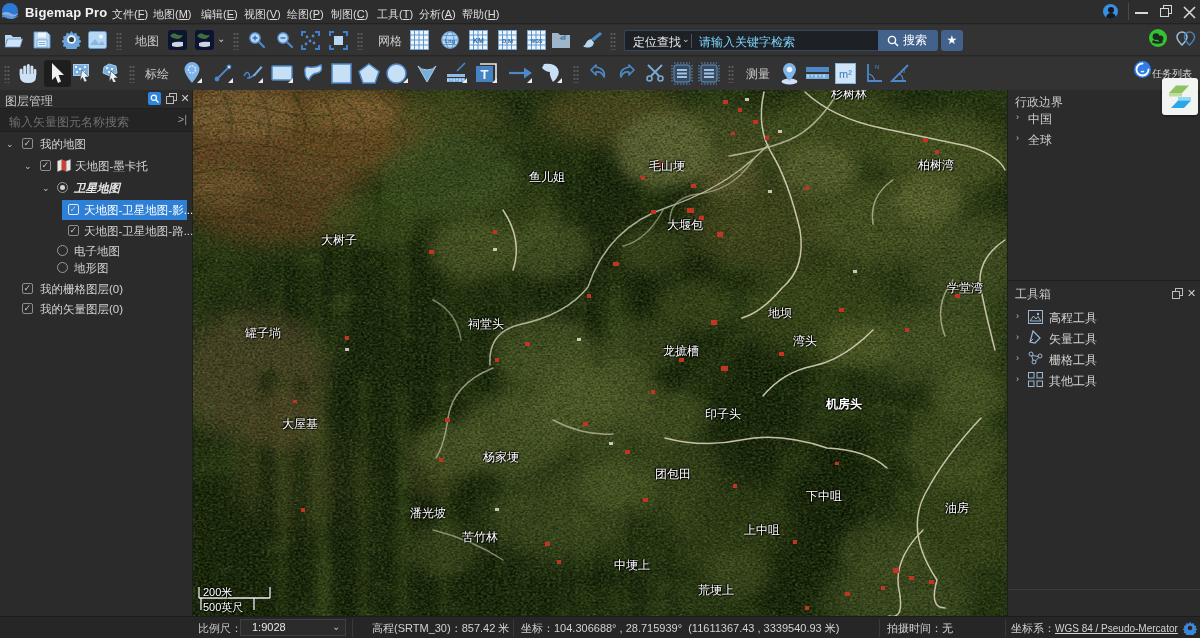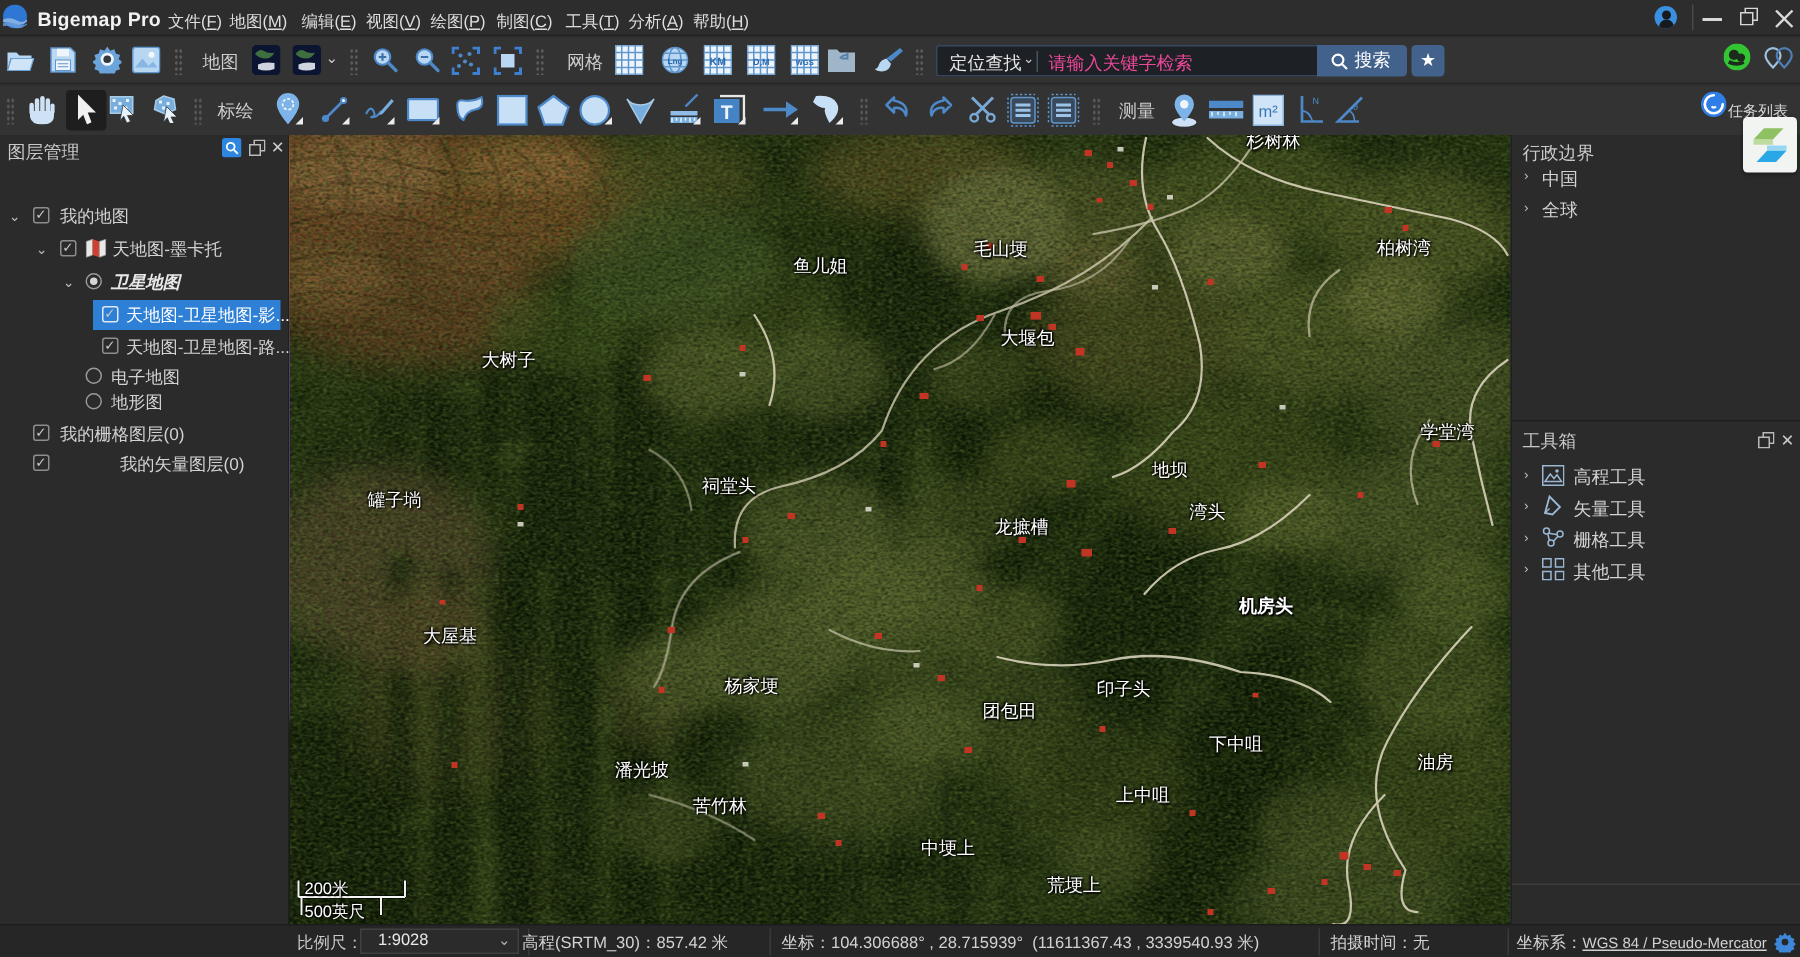--- a/index.html
+++ b/index.html
@@ -211,21 +211,21 @@
     </svg>
   <svg class="icon" style="left:583px;top:5px;" width="20" height="20" viewBox="0 0 20 20">
       <path d="M17 2 l2 2 -8 7 -3-2 Z" fill="#4d88c8"></path>
       <path d="M8 9 q-4 1-5 4 q-1 3-3 3 q2 2 6 1.5 q4-0.5 5-5 Z" fill="#b9d7f2"></path>
     </svg>
   <div class="grip" style="left:610px; top:7px;"></div>
   <div id="searchwrap">
       <span class="lbl">定位查找</span>
       <span class="chev">⌄</span>
       <span class="div"></span>
-      <span class="ph" style="color:#ec4899;">请输入关键字检索</span>
+      <span class="ph" style="color:#7dd3fc;">请输入关键字检索</span>
     </div>
   <div id="searchbtn"><svg style="position:absolute;left:9px;top:4.5px;" width="12" height="12" viewBox="0 0 12 12">
         <circle cx="5" cy="5" r="3.6" fill="none" stroke="#fff" stroke-width="1.4"></circle>
         <path d="M7.8 7.8 L11 11" stroke="#fff" stroke-width="1.4"></path>
       </svg><span style="margin-left:14px;">搜索</span></div>
   <div id="starbtn">★</div>
   <svg class="icon" style="left:1149px;top:4px;" width="18" height="18" viewBox="0 0 18 18">
       <circle cx="9" cy="9" r="9" fill="#33c433"></circle>
       <circle cx="7" cy="7.6" r="3.4" fill="#1c2b1c"></circle>
       <circle cx="11.6" cy="9.4" r="2.8" fill="#1c2b1c"></circle>
@@ -405,20 +405,24 @@
         <rect width="13" height="13" rx="2" fill="#2e86e0"></rect>
         <circle cx="5.8" cy="5.8" r="2.6" fill="none" stroke="#fff" stroke-width="1.2"></circle>
         <path d="M8 8 L10.5 10.5" stroke="#fff" stroke-width="1.2"></path>
       </svg>
     <svg style="position:absolute;left:166px;top:3px;" width="11" height="11" viewBox="0 0 11 11">
         <rect x="3.5" y="0.5" width="7" height="7" fill="none" stroke="#bbb"></rect>
         <rect x="0.5" y="3.5" width="7" height="7" fill="#2b2b2b" stroke="#bbb"></rect>
       </svg>
     <div style="position:absolute;left:180.5px;top:2px;color:#ccc;font-size:11px;">✕</div>
   </div>
+  <div id="lpsearch">
+      <span class="ph">输入矢量图元名称搜索</span>
+      <span class="go">&gt;|</span>
+    </div>
 
   <div class="trow" style="top:44px;">
       <span class="arr" style="left:6px;">⌄</span>
       <span class="cb" style="left:22px;"></span>
       <span class="txt" style="left:40px;">我的地图</span>
     </div>
   <div class="trow" style="top:66px;">
       <span class="arr" style="left:24px;">⌄</span>
       <span class="cb" style="left:40px;"></span>
     <svg style="position:absolute;left:57px;top:3px;" width="14" height="13" viewBox="0 0 14 13">
@@ -449,21 +453,21 @@
   <div class="trow" style="top:168px;">
       <span class="rad" style="left:57px;"></span>
       <span class="txt" style="left:74px;">地形图</span>
     </div>
   <div class="trow" style="top:189px;">
       <span class="cb" style="left:22px;"></span>
       <span class="txt" style="left:40px;">我的栅格图层(0)</span>
     </div>
   <div class="trow" style="top:209px;">
       <span class="cb" style="left:22px;"></span>
-      <span class="txt" style="left:40px;margin-left:40px;">我的矢量图层(0)</span>
+      <span class="txt" style="left:40px;">我的矢量图层(0)</span>
     </div>
 </div>
 
 <div id="map">
   <svg id="mapsvg" width="814" height="526" viewBox="0 0 814 526">
     <defs>
       <filter id="b8" color-interpolation-filters="sRGB" x="-40%" y="-40%" width="180%" height="180%">
           <feGaussianBlur stdDeviation="7"></feGaussianBlur>
         </filter>
       <filter id="b12" color-interpolation-filters="sRGB" x="-40%" y="-40%" width="180%" height="180%">
@@ -711,21 +715,21 @@
   <div class="ml" style="left:456px; top:68px;">毛山埂</div>
   <div class="ml" style="left:336px; top:79px;">鱼儿姐</div>
   <div class="ml" style="left:474px; top:127px;">大堰包</div>
   <div class="ml" style="left:128px; top:142px;">大树子</div>
   <div class="ml" style="left:754px; top:190px;">学堂湾</div>
   <div class="ml" style="left:275px; top:226px;">祠堂头</div>
   <div class="ml" style="left:575px; top:215px;">地坝</div>
   <div class="ml" style="left:52px; top:235px;">罐子埫</div>
   <div class="ml" style="left:470px; top:253px;">龙摭槽</div>
   <div class="ml" style="left:600px; top:243px;">湾头</div>
-  <div class="ml" style="left:538px; top:316px;margin-top:45px;">印子头</div>
+  <div class="ml" style="left:512px; top:316px;">印子头</div>
   <div class="ml" style="left:633px; top:306px;font-weight:bold;">机房头</div>
   <div class="ml" style="left:89px; top:326px;">大屋基</div>
   <div class="ml" style="left:290px; top:359px;">杨家埂</div>
   <div class="ml" style="left:462px; top:376px;">团包田</div>
   <div class="ml" style="left:613px; top:398px;">下中咀</div>
   <div class="ml" style="left:752px; top:410px;">油房</div>
   <div class="ml" style="left:551px; top:432px;">上中咀</div>
   <div class="ml" style="left:217px; top:415px;">潘光坡</div>
   <div class="ml" style="left:269px; top:439px;">苦竹林</div>
   <div class="ml" style="left:421px; top:467px;">中埂上</div>
@@ -813,21 +817,21 @@
     <path d="M16 22.5 L29 22.5 L22 30 L9 30 Z" fill="#2aa7e6"></path>
   </svg>
 </div>
 
 <div id="statusbar">
   <div class="it" style="left:198px; color:#c8c8c8;">比例尺：</div>
   <div style="position:absolute;left:240px;top:2px;width:106px;height:17px;border:1px solid #404040;background:#2b2b2b;"></div>
   <div class="it" style="left:252px; color:#e8e8e8;">1:9028</div>
   <div class="it" style="left:332px; color:#b8b8b8; font-size:10px;">⌄</div>
   <div class="vsep" style="left:352px;"></div>
-  <div class="it" style="left:348px;text-align:center;">高程(SRTM_30)：857.42 米</div>
+  <div class="it" style="left:372px;text-align:center;">高程(SRTM_30)：857.42 米</div>
   <div class="vsep" style="left:513px;"></div>
   <div class="it" style="left:521px;">坐标：104.306688° , 28.715939°&nbsp;&nbsp;(11611367.43 , 3339540.93 米)</div>
   <div class="vsep" style="left:879px;"></div>
   <div class="it" style="left:887px;">拍摄时间：无</div>
   <div class="vsep" style="left:1005px;"></div>
   <div class="it" style="left:1011px;">坐标系：<span style="text-decoration:underline;font-size:10px;">WGS 84 / Pseudo-Mercator</span></div>
   <svg style="position:absolute;left:1183px;top:4px;" width="14" height="14" viewBox="0 0 20 20">
       <path d="M10 1 l2 3 3-1 1 3 3 1-1 3 3 2-3 2 1 3-3 1-1 3-3-1-2 3-2-3-3 1-1-3-3-1 1-3-3-2 3-2-1-3 3-1 1-3 3 1 Z" fill="#3e86d8"></path>
       <circle cx="10" cy="10" r="3.2" fill="#262626"></circle>
     </svg>

